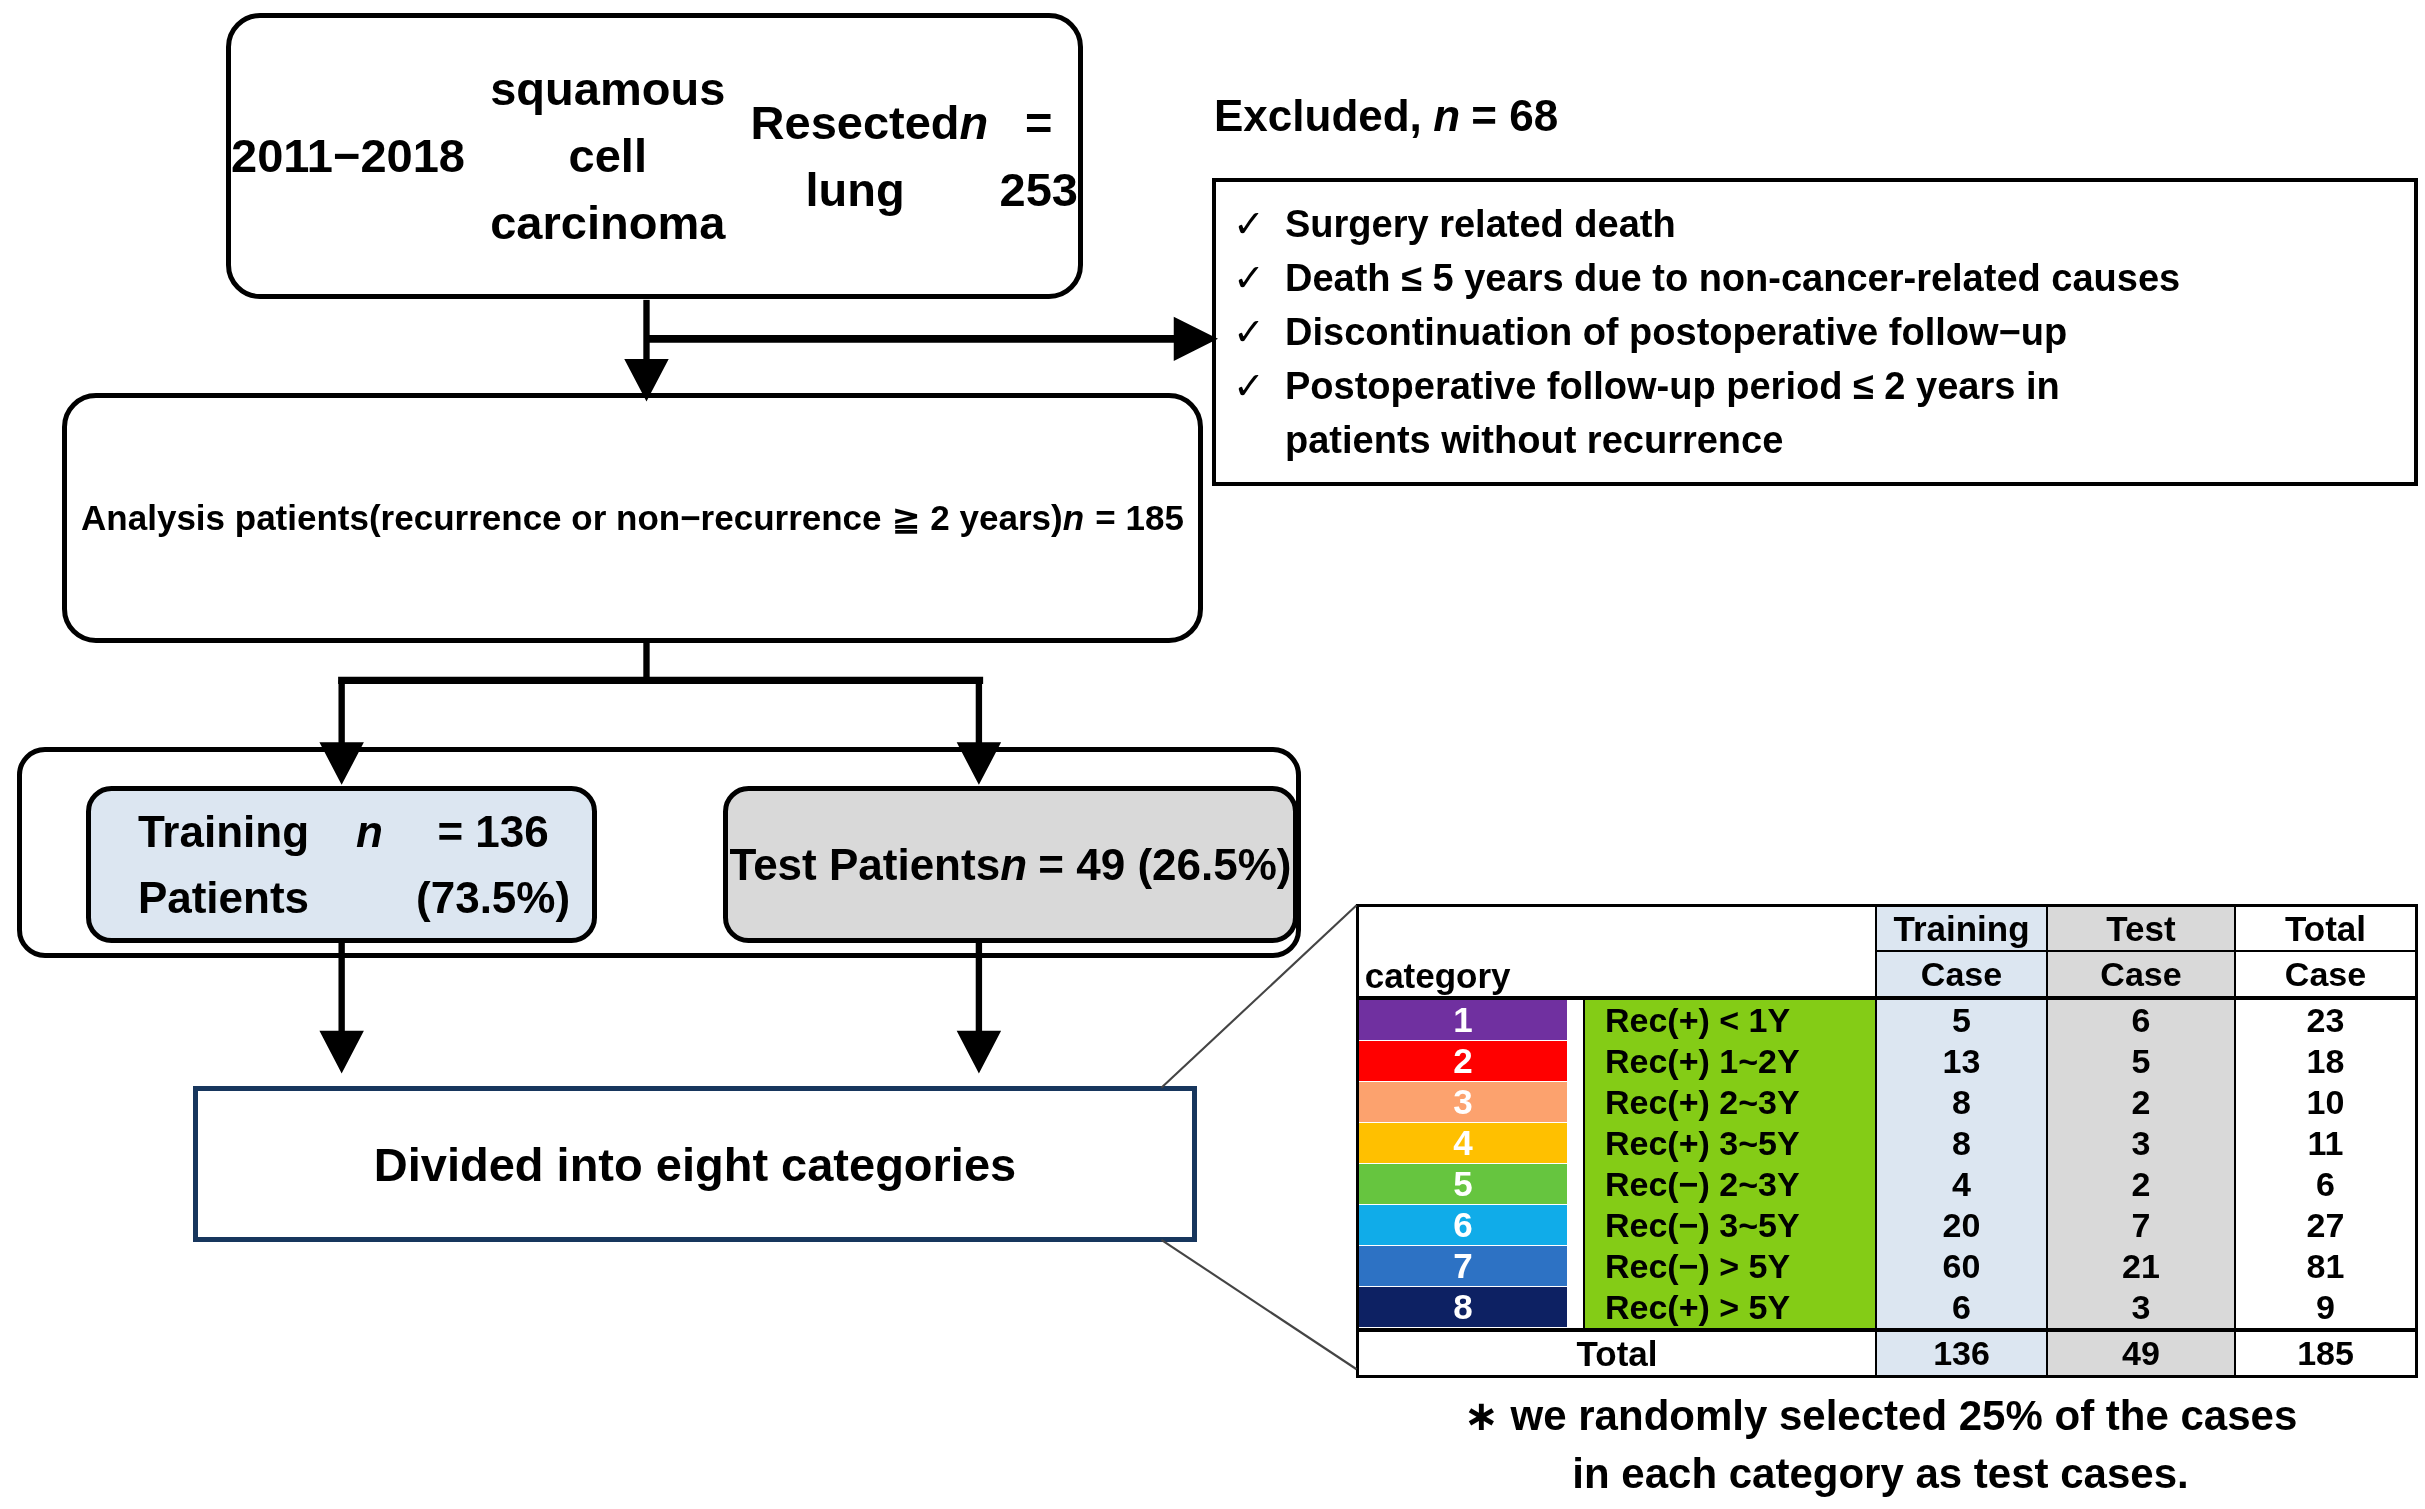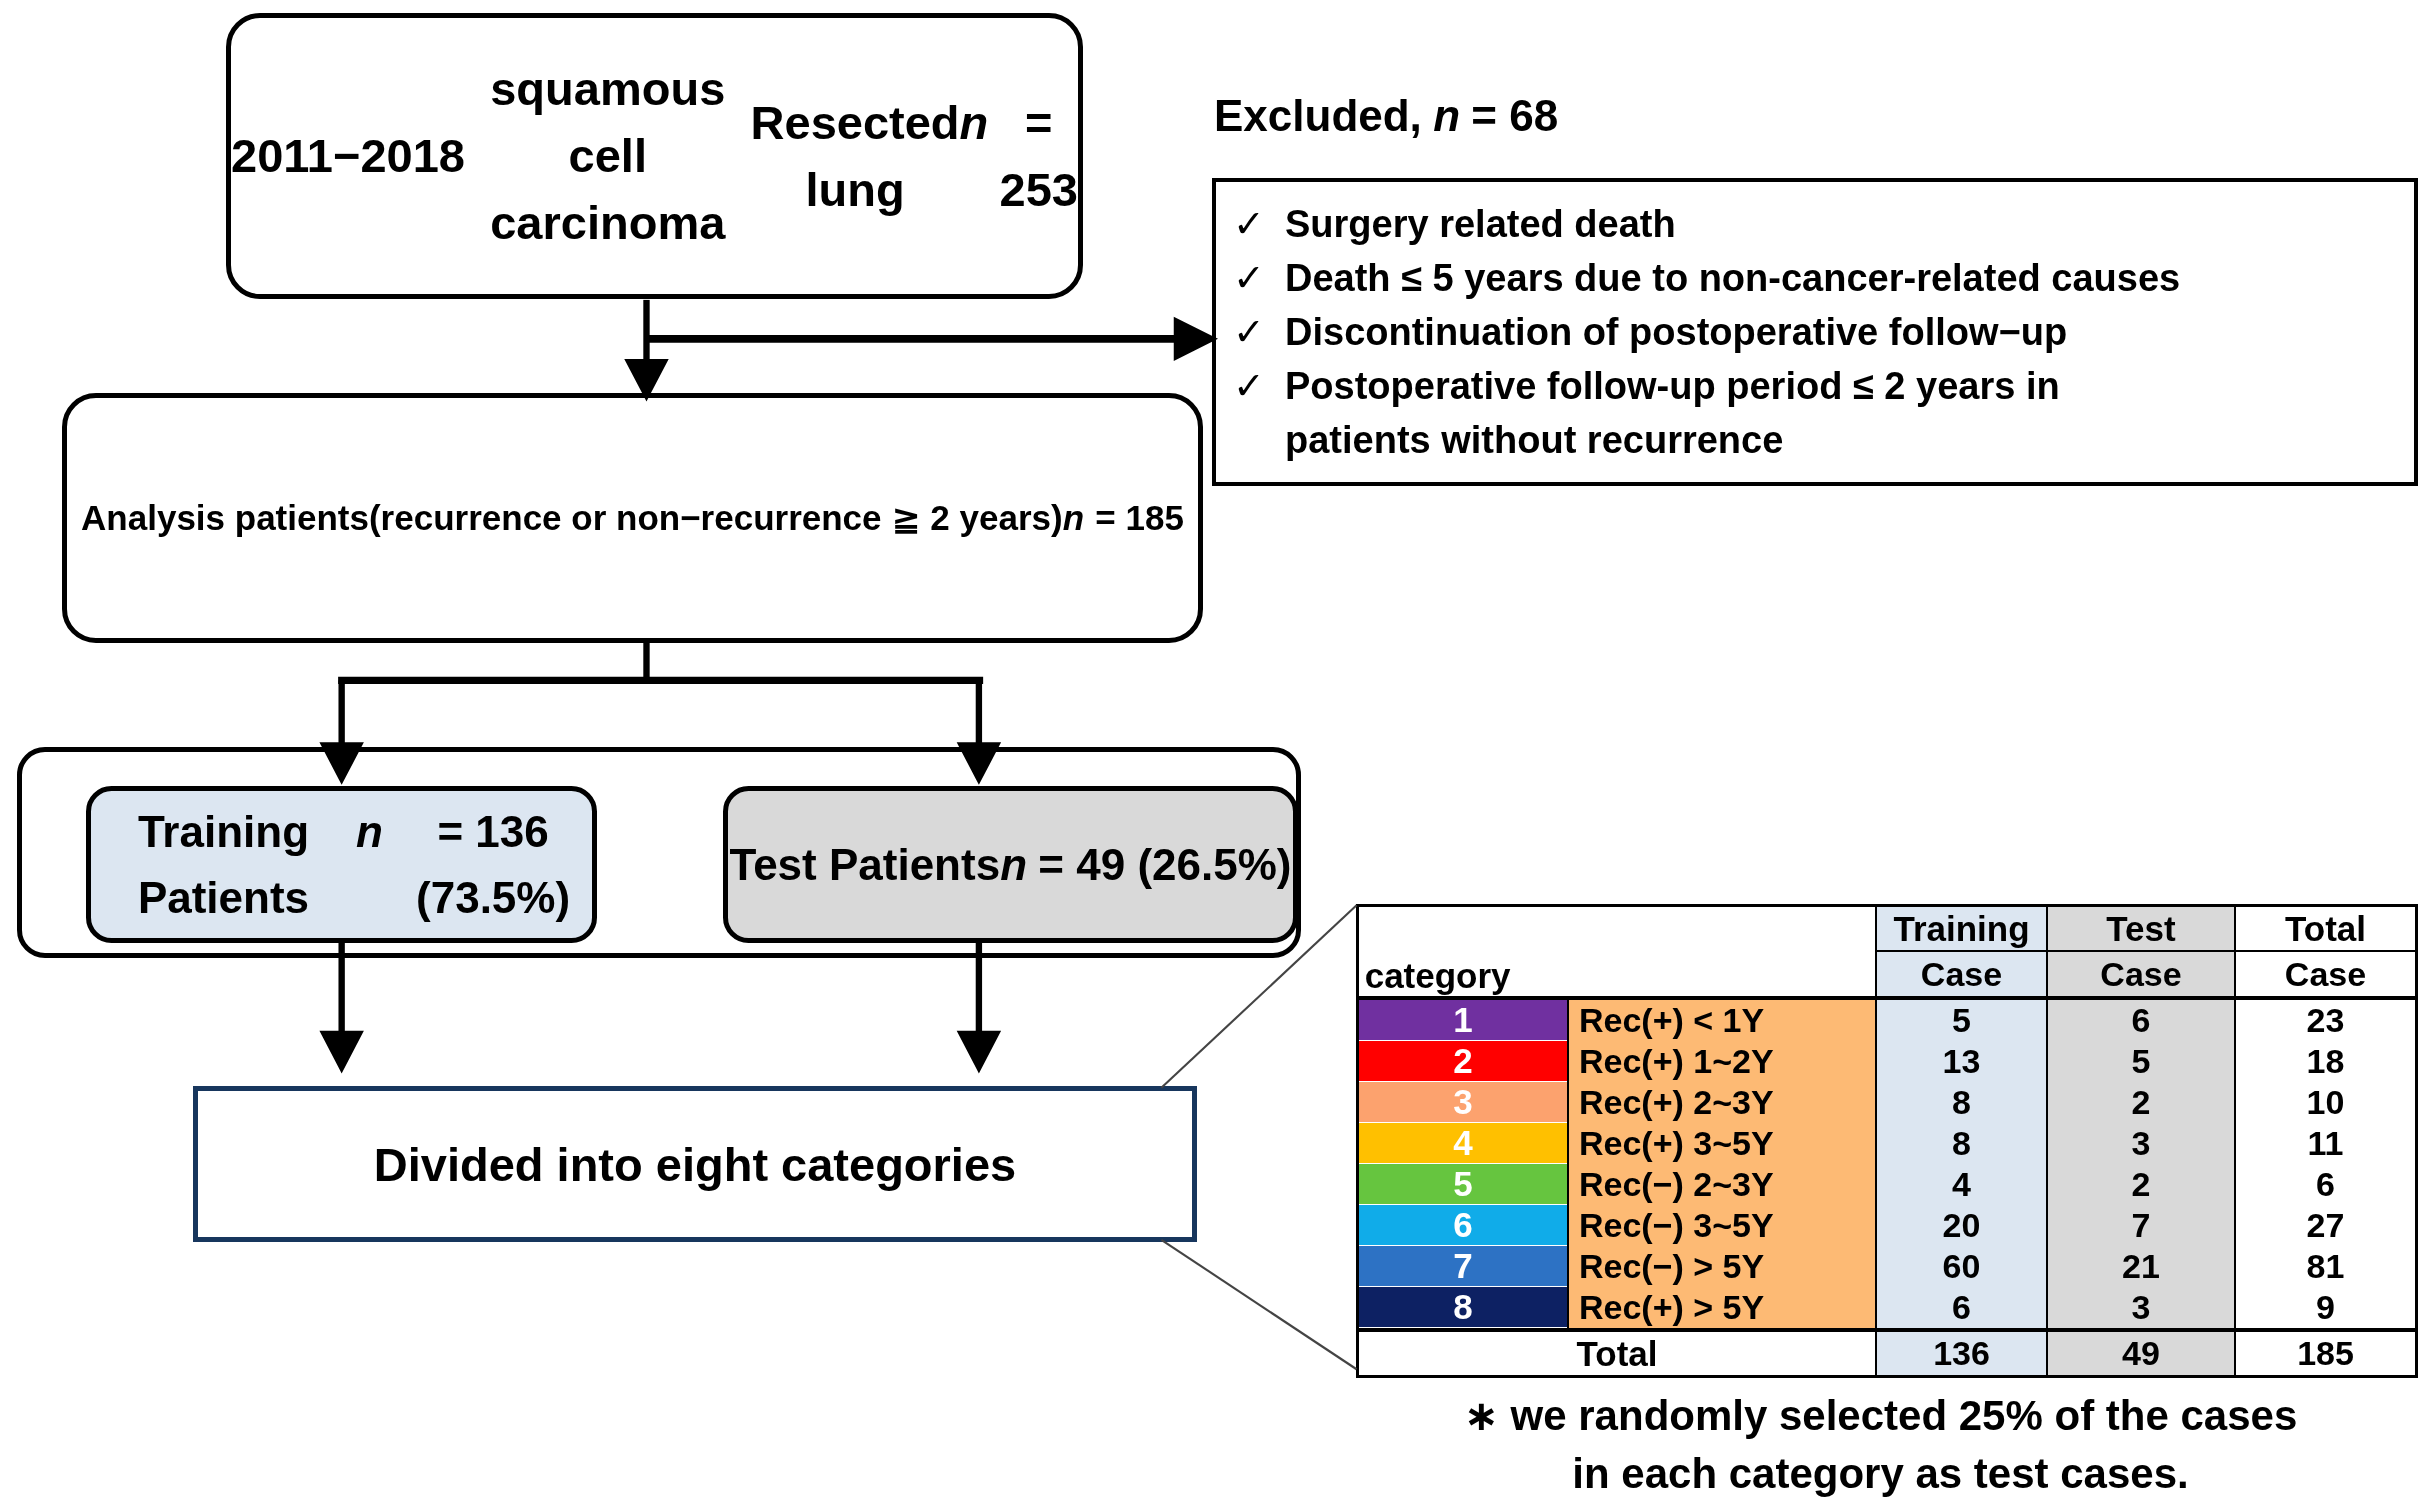--- a/index.html
+++ b/index.html
@@ -53,21 +53,21 @@
   .cell{display:flex;align-items:center;justify-content:center;box-sizing:border-box;}
   .bgT{background:var(--training-bg,#DCE6F1);}
   .bgS{background:var(--test-bg,#D9D9D9);}
   .vline{border-left:2.8px solid #000;}
   .h1{font-size:35px;}
   .h1b{border-bottom:2.1px solid #000;}
   .h2{font-size:34px;border-bottom:4.2px solid #000;}
   .corner{grid-column:1/3;grid-row:1/3;position:relative;border-bottom:4.2px solid #000;}
   .corner .corner-label{position:absolute;left:5.7px;bottom:0px;font-size:35px;}
   .swatch{color:#fff;font-size:35px;border-bottom:1.4px solid #fff;}
-  .rlabel{justify-content:flex-start;padding-left:10px;font-size:34px;border-left:2.1px solid #000;background:#fdba74;}
+  .rlabel{justify-content:flex-start;padding-left:20px;font-size:34px;border-left:2.1px solid #000;background:#84cc16;margin-left:16px;}
   .num{font-size:34px;}
   .totLabel{grid-column:1/3;border-top:4.2px solid #000;font-size:35px;}
   .tot{border-top:4.2px solid #000;}
   
   .footnote{
     position:absolute;left:1329px;top:1387px;width:1103px;z-index:2;text-align:center;
     font-size:42px;line-height:58px;font-weight:700;
   }
 </style>
 </head>

